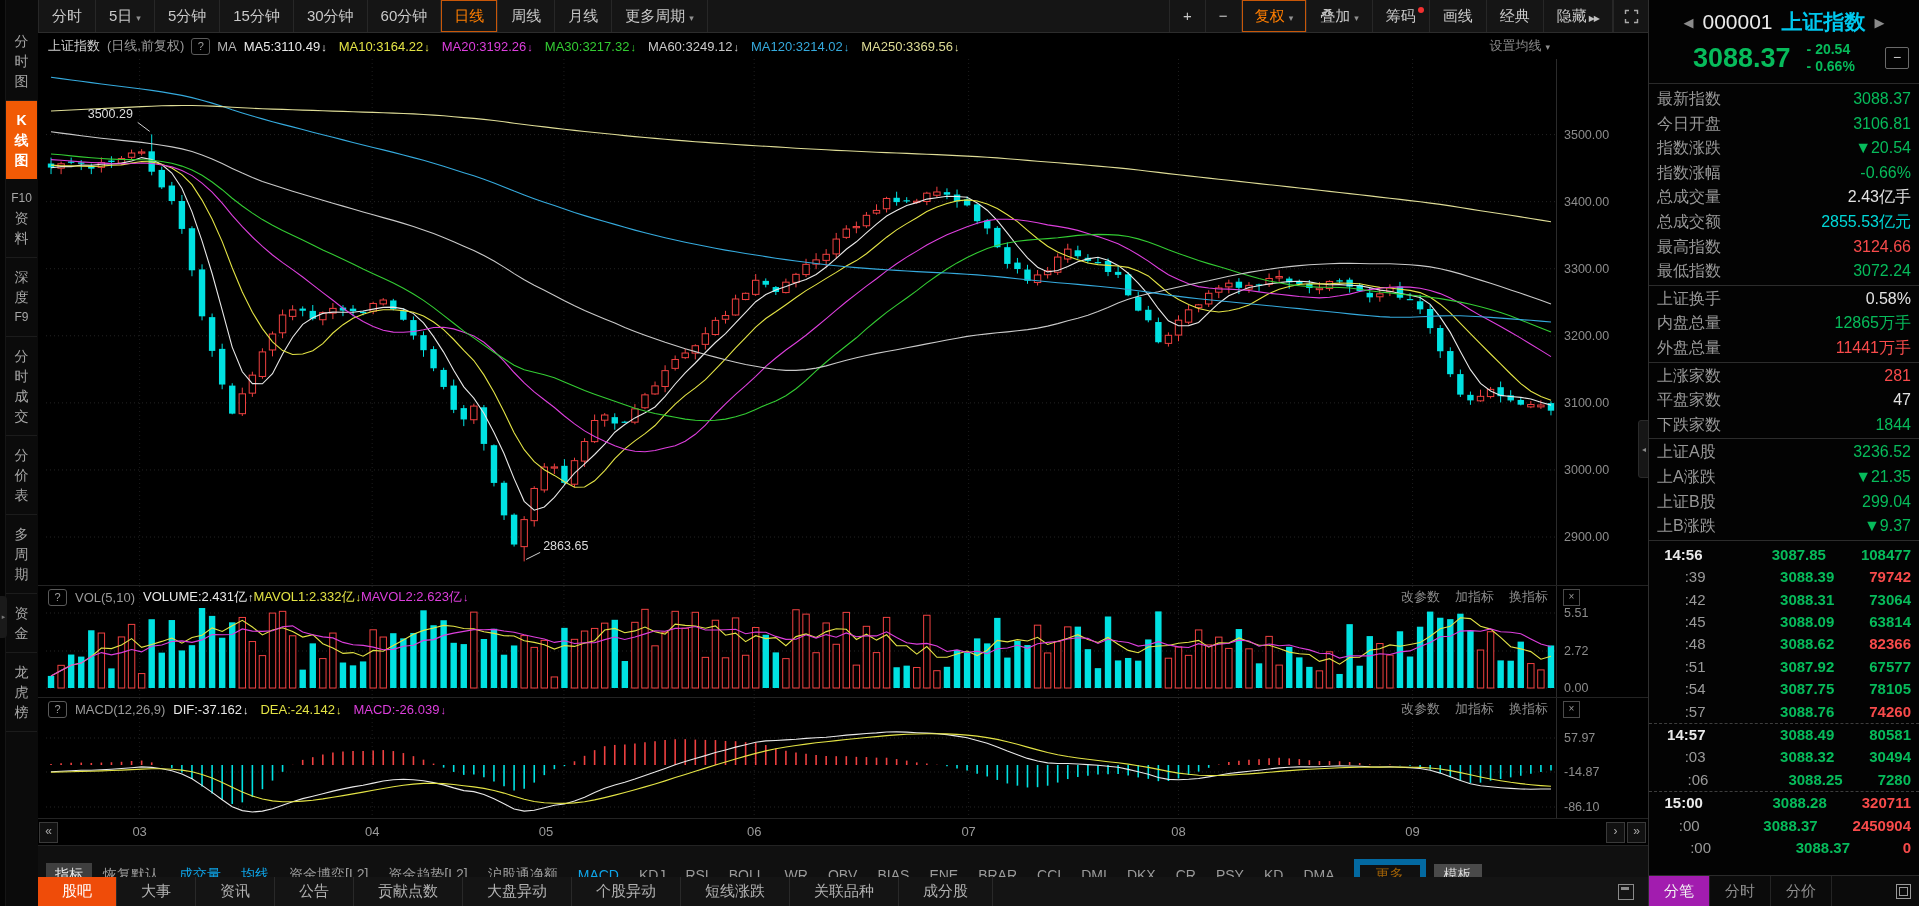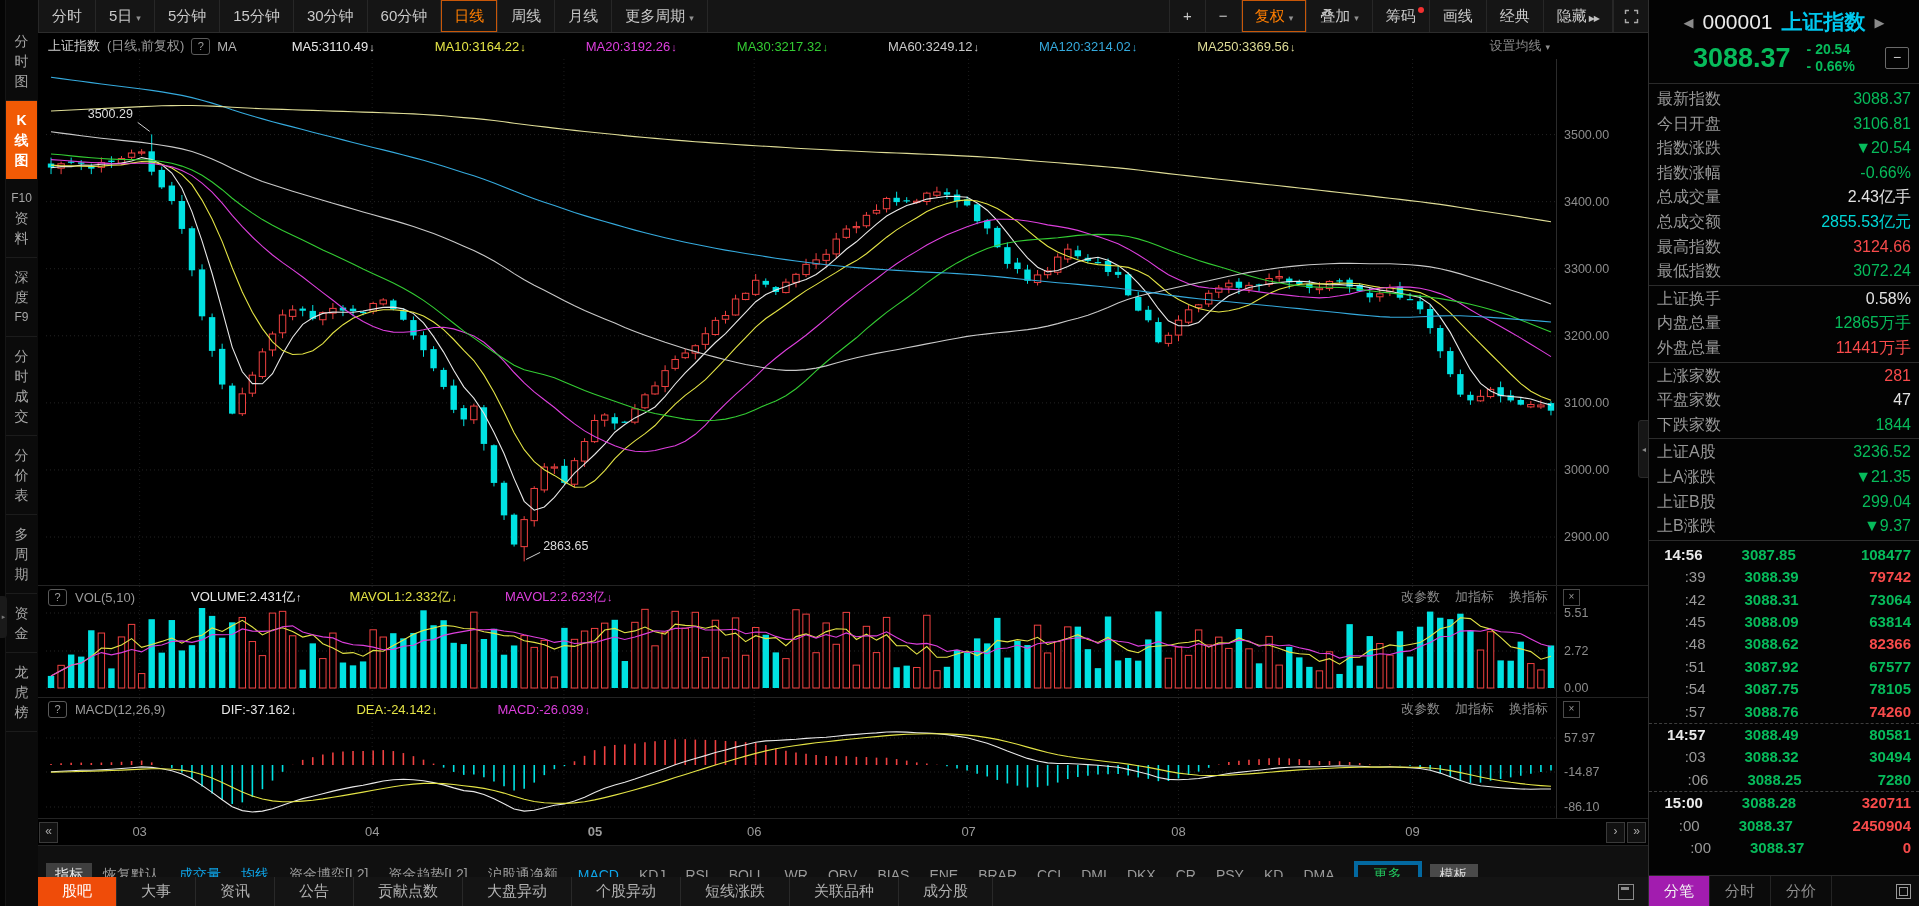--- a/index.html
+++ b/index.html
@@ -29,21 +29,21 @@
   .ttab.dot::after{content:"";position:absolute;top:7px;right:5px;width:6px;height:6px;border-radius:50%;background:#f23030;}
   #tools{margin-left:auto;display:flex;}
   .expbox{width:34px;display:flex;align-items:center;justify-content:center;border-left:1px solid #272727;}
   
   #ma-row{position:absolute;top:33px;left:0;width:1610px;height:26px;display:flex;align-items:center;
           padding-left:10px;box-sizing:border-box;font-size:13px;color:#bdbdbd;gap:7px;}
   #chart-title{color:#cfcfcf;}
   #chart-subtitle{color:#9a9a9a;}
   .help{width:17px;height:15px;border:1px solid #5a5a5a;border-radius:3px;color:#9f9f9f;
         font-size:11px;line-height:15px;text-align:center;flex:none;}
-  .ma-item{white-space:nowrap;margin-left:48px;}
+  .ma-item{white-space:nowrap;}
   .leg-arrow{font-size:11px;margin-left:1px;}
   #ma-settings{margin-left:auto;margin-right:98px;color:#8a8a8a;}
   
   .pane{position:absolute;left:0;width:1610px;}
   #main-chart{top:59px;height:526px;}
   #vol-pane{top:585px;height:112px;border-top:1px solid #232323;}
   #macd-pane{top:697px;height:121px;border-top:1px solid #232323;}
   .pane svg{display:block;}
   .pane-head{position:absolute;top:0;left:10px;height:22px;display:flex;align-items:center;gap:8px;
              font-size:13px;color:#9a9a9a;z-index:2;}
@@ -55,21 +55,21 @@
   #x-axis{position:absolute;top:818px;left:0;width:1610px;height:27px;border-top:1px solid #232323;color:#9a9a9a;font-size:13px;}
   .xlab{position:absolute;top:5px;transform:translateX(-50%);}
   .xbtn{position:absolute;top:3px;width:17px;height:19px;border:1px solid #3a3a3a;text-align:center;
         line-height:17px;color:#aaa;font-size:12px;background:#111;}
   
   #indicator-bar{position:absolute;top:845px;left:0;width:1610px;height:32px;background:#101010;border-top:1px solid #232323;
                  display:flex;align-items:center;padding-left:8px;box-sizing:border-box;gap:2px;}
   .ind{padding:3px 9px;font-size:14px;color:#9b9b9b;white-space:nowrap;margin-top:26px;}
   .ind.selected{background:#3f3f3f;color:#ededed;}
   .ind.yellow{color:#0ea5e9;}
-  .ind.boxed{border:4px solid #0369a1;padding:1px 16px;margin-left:8px;color:#22c55e;}
+  .ind.boxed{border:6px solid #0369a1;padding:1px 16px;margin-left:8px;color:#a16207;}
   .ind.button{background:#4a4a4a;color:#dcdcdc;padding:2px 10px;margin-left:6px;}
   
   #bottom-nav{position:absolute;top:877px;left:0;width:1610px;height:29px;background:#141414;display:flex;}
   .bn{padding:0 24px;line-height:28px;font-size:15px;color:#b2b2b2;border-right:1px solid #292929;white-space:nowrap;}
   .bn.active{background:#ef4c09;color:#fff;}
   .bn-icon{margin-left:auto;margin-right:14px;margin-top:7px;width:14px;height:14px;border:1px solid #8a8a8a;position:relative;}
   .bn-icon::after{content:"";position:absolute;left:2px;top:2px;width:8px;height:3px;background:#8a8a8a;}
   
   #collapse{position:absolute;left:1638px;top:420px;width:10px;height:56px;background:#161616;border:1px solid #2a2a2a;
             border-radius:3px 0 0 3px;color:#888;font-size:8px;display:flex;align-items:center;justify-content:center;}
@@ -85,21 +85,21 @@
   .q-min{margin-left:auto;width:22px;height:20px;border:1px solid #6a6a6a;color:#ccc;text-align:center;line-height:18px;border-radius:2px;font-size:14px;}
   #qp-fields{padding-top:3px;}
   .qf{display:flex;justify-content:space-between;padding:0 8px;line-height:24.6px;font-size:16px;}
   .qf .lbl{color:#989898;text-align:right;}
   .vg{color:#07bb5b;}.vr{color:#f84b4b;}.vw{color:#e2e2e2;}.vc{color:#00d9d9;}
   .q-div{border-top:1px solid #2c2c2c;margin:1px 0;}
   #qp-ticks{padding-top:2px;}
   .qt{display:flex;padding:0 8px;line-height:22.4px;font-size:15px;font-weight:bold;gap:35px;}
   .qt .t{width:54px;text-align:right;padding-right:4px;color:#9a9a9a;font-weight:normal;}
   .qt.group .t{color:#eaeaea;font-weight:bold;}
-  .qt .p{width:100px;text-align:left;}
+  .qt .p{width:100px;text-align:right;}
   .qt .v{flex:1;text-align:right;}
   .qt.sep{border-top:1px dashed #3d3d3d;}
   .q-tabs{position:absolute;bottom:0;left:0;right:0;height:30px;border-top:1px solid #2a2a2a;display:flex;background:#0b0b0b;}
   .q-tab{width:60px;text-align:center;line-height:29px;font-size:15px;color:#8f8f8f;border-right:1px solid #242424;}
   .q-tab.active{background:#a21caf;color:#f2f2f2;}
   .q-grip{margin-left:auto;margin-right:8px;margin-top:8px;width:13px;height:13px;border:1px solid #9a9a9a;position:relative;}
   .q-grip::after{content:"";position:absolute;left:2px;top:2px;width:7px;height:7px;border:1px solid #9a9a9a;}
 </style>
 </head>
 <body>
@@ -931,21 +931,21 @@
         </g>
       </svg>
   </div>
 
   <div id="x-axis">
     <div class="xbtn" style="left:1px;">«</div>
     <div class="xbtn" style="left:1568px;">›</div>
     <div class="xbtn" style="left:1589px;">»</div>
   <span class="xlab" style="left: 101.62px;">03</span>
       <span class="xlab" style="left: 334.16px;">04</span>
-      <span class="xlab" style="left: 557px; font-weight: bold;">05</span>
+      <span class="xlab" style="left: 508px;">05</span>
       <span class="xlab" style="left: 716.19px;">06</span>
       <span class="xlab" style="left: 930.61px;">07</span>
       <span class="xlab" style="left: 1140.5px;">08</span>
       <span class="xlab" style="left: 1374.55px;">09</span>
     </div>
 
   <div id="indicator-bar">
       <div class="ind selected">指标</div>
       <div class="ind">恢复默认</div>
       <div class="ind yellow">成交量</div>

